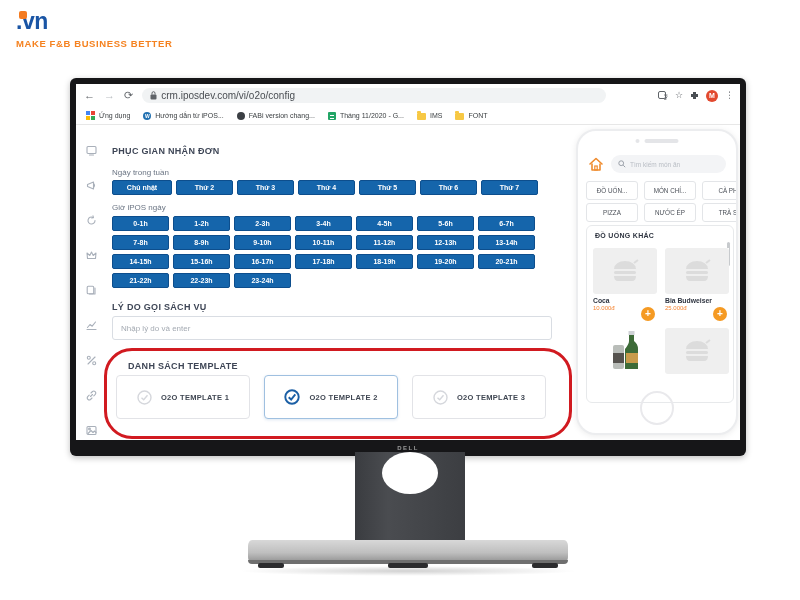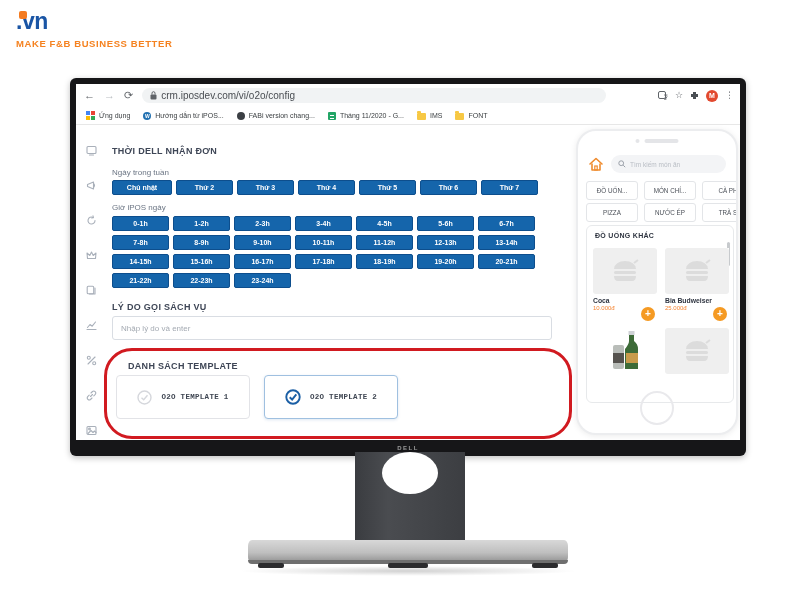--- a/index.html
+++ b/index.html
@@ -52,21 +52,21 @@
 
   
   .sec-title{font-size:9px;font-weight:bold;color:#3e4656;letter-spacing:0.3px;}
   .sub-label{font-size:8px;color:#6a7483;text-align:right;}
   .pill-row{display:flex;gap:4px;}
   .pill{width:57px;height:15px;background:#1565ab;border:1px solid #0d4e8d;box-sizing:border-box;color:#ffffff;font-size:7px;font-weight:bold;display:flex;align-items:center;justify-content:center;border-radius:2px;}
   .reason-input{width:440px;height:24px;border:1px solid #d9dde3;border-radius:3px;box-sizing:border-box;font-size:8px;padding:0 8px;color:#333;font-family:"Liberation Sans",sans-serif;}
   .reason-input::placeholder{color:#a4aab2;}
   .tpl-card{width:134px;height:44px;background:#fff;border:1px solid #e2e3e7;border-radius:4px;display:flex;align-items:center;justify-content:center;gap:9px;box-sizing:border-box;}
   .tpl-card.sel{border:1.5px solid #9fc0e0;box-shadow:0 1px 3px rgba(27,95,165,0.15);}
-  .tpl-label{font-size:7.5px;font-weight:bold;color:#3f4652;letter-spacing:0.3px;font-family:Liberation Mono, monospace;}
+  .tpl-label{font-size:7.5px;font-weight:bold;color:#3f4652;letter-spacing:0.3px;}
   .red-oval{left:28px;top:264px;width:462px;height:85px;border:3px solid #d11a20;border-radius:28px;pointer-events:none;}
 
   
   .phone{left:500px;top:45px;width:162px;height:306px;background:#ffffff;border:2px solid #ecedef;border-radius:20px;box-shadow:0 1px 6px rgba(0,0,0,0.08);box-sizing:border-box;overflow:hidden;}
   .notch{position:absolute;left:50%;top:8px;transform:translateX(-50%);display:flex;align-items:center;gap:5px;}
   .notch-dot{width:4px;height:4px;border-radius:50%;background:#e4e5e8;}
   .notch-bar{width:34px;height:4px;border-radius:2px;background:#e4e5e8;}
   .ph-head{position:absolute;left:10px;top:24px;width:138px;display:flex;align-items:center;gap:7px;}
   .search-pill{flex:1;height:18px;background:#f3f4f6;border-radius:9px;display:flex;align-items:center;padding:0 7px;gap:4px;}
   .search-ph{font-size:6.5px;color:#b9bdc4;white-space:nowrap;}
@@ -188,21 +188,21 @@
             <path d="M6 8 L4.5 9.5 a2 2 0 0 1-2.8-2.8 L3.2 5.2"></path>
           </svg></span>
       <span><svg width="11" height="11" viewBox="0 0 11 11">
             <rect x="1" y="1.5" width="9" height="8" rx="1"></rect>
             <circle cx="3.5" cy="4" r="0.9"></circle>
             <path d="M2 8.5 L5 5.5 L7 7.5 L8.5 6 L10 7.5"></path>
           </svg></span>
 
     </div>
 
-    <div class="abs sec-title" style="left:36px;top:62px;">THỜI DELL NHẬN ĐƠN</div>
+    <div class="abs sec-title" style="left:36px;top:62px;">PHỤC GIAN NHẬN ĐƠN</div>
     <div class="abs sub-label" style="left:36px;top:84px;">Ngày trong tuần</div>
 
     <div class="abs pill-row" style="left:36px;top:96px;">
       <span class="pill" style="width:60px">Chủ nhật</span>
       <span class="pill">Thứ 2</span>
       <span class="pill">Thứ 3</span>
       <span class="pill">Thứ 4</span>
       <span class="pill">Thứ 5</span>
       <span class="pill">Thứ 6</span>
       <span class="pill">Thứ 7</span>
@@ -254,20 +254,27 @@
           <path d="M4.5 7.8 L6.7 9.8 L10.5 5.2" fill="none" stroke="#d5d7dc" stroke-width="1.4"></path>
         </svg>
       <span class="tpl-label">O2O TEMPLATE 1</span>
     </div>
     <div class="abs tpl-card sel" style="left:188px;top:291px;">
       <svg width="16" height="16" viewBox="0 0 15 15">
           <circle cx="7.5" cy="7.5" r="6.3" fill="none" stroke="#1b5fa5" stroke-width="1.8"></circle>
           <path d="M4.4 7.8 L6.7 9.9 L10.6 5.1" fill="none" stroke="#1b5fa5" stroke-width="1.8"></path>
         </svg>
       <span class="tpl-label">O2O TEMPLATE 2</span>
+    </div>
+    <div class="abs tpl-card" style="left:336px;top:291px;">
+      <svg width="15" height="15" viewBox="0 0 15 15">
+          <circle cx="7.5" cy="7.5" r="6.5" fill="none" stroke="#d5d7dc" stroke-width="1.4"></circle>
+          <path d="M4.5 7.8 L6.7 9.8 L10.5 5.2" fill="none" stroke="#d5d7dc" stroke-width="1.4"></path>
+        </svg>
+      <span class="tpl-label">O2O TEMPLATE 3</span>
     </div>
 
     <div class="abs red-oval"></div>
 
     <div class="abs phone">
       <div class="notch">
           <span class="notch-dot"></span>
           <span class="notch-bar"></span>
         </div>
 

